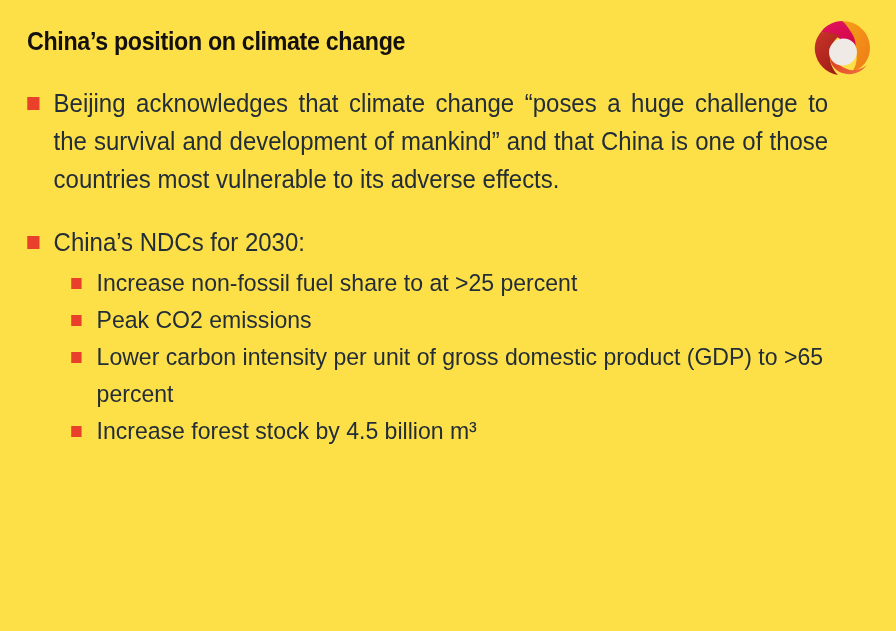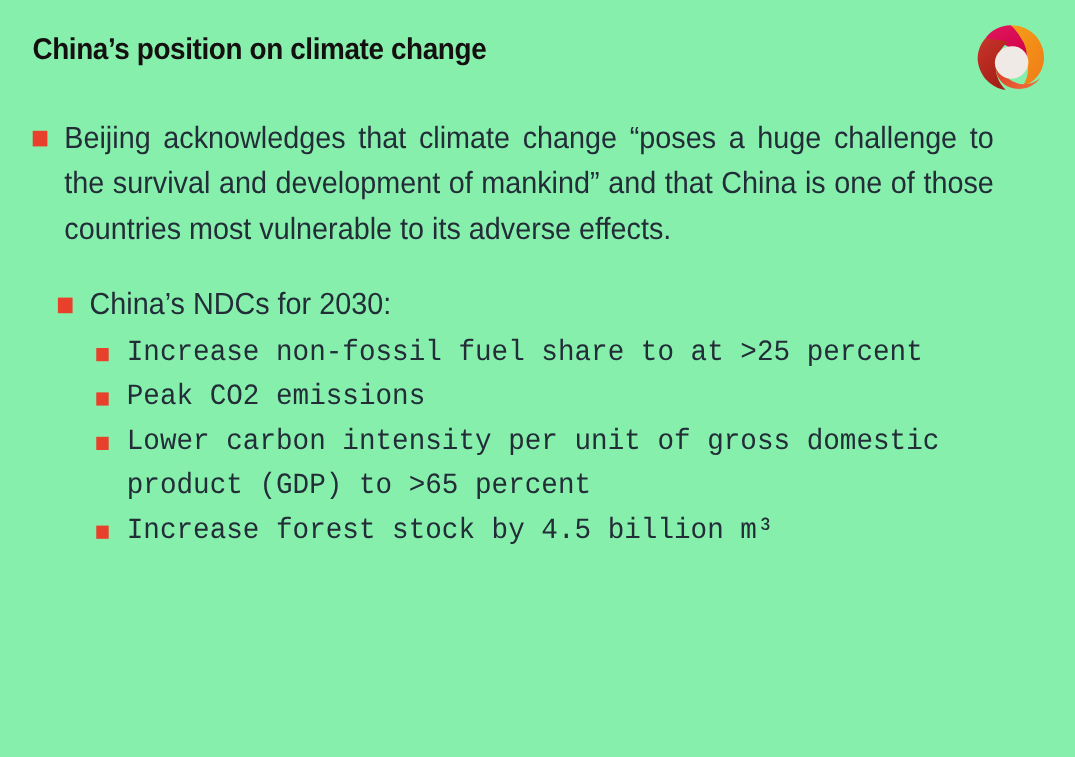--- a/index.html
+++ b/index.html
@@ -10,21 +10,21 @@
     width: 896px;
     height: 631px;
     background: #efeae5;
     font-family: "Liberation Sans", sans-serif;
     overflow: hidden;
   }
   .slide {
     position: relative;
     width: 896px;
     height: 631px;
-    background: #86efac;
+    background: #fde047;
     box-sizing: border-box;
   }
 
   
   .slide-header {
     position: absolute;
     top: 0;
     left: 0;
     width: 896px;
     height: 92px;
@@ -50,29 +50,29 @@
     top: 18px;
     width: 62px;
     height: 60px;
   }
   .logo-wrap svg { display: block; }
 
   
   .slide-body {
     position: absolute;
     left: 0;
-    top: 96px;
+    top: 84px;
     width: 827px;
   }
 
   .blk {
     position: relative;
     margin: 0 0 25px 0;
   }
-  .blk:last-child { margin-bottom: 0; padding-left: 21px; }
+  .blk:last-child { margin-bottom: 0; }
 
   .bullet-l1 {
     position: relative;
     padding-left: 57px;
     padding-right: 24px;
     color: #232d38;
     font-size: 25.5px;
     line-height: 38px;
     text-align: justify;
     transform: scaleX(0.94);
@@ -85,24 +85,23 @@
   .bullet-l1 > .marker {
     position: absolute;
     left: 29px;
     top: 13px;
     width: 13px;
     height: 13px;
     background: #e8402a;
   }
 
   .sublist {
-    margin: 3px 0 0 0;
+    margin: 3px 0 0 12px;
     padding: 0;
     list-style: none;
-    font-family: Liberation Mono, monospace;
   }
   .sub-item {
     position: relative;
     padding-left: 90px;
     padding-right: 24px;
     color: #232d38;
     font-size: 24.5px;
     line-height: 37px;
     text-align: left;
     transform: scaleX(0.94);

